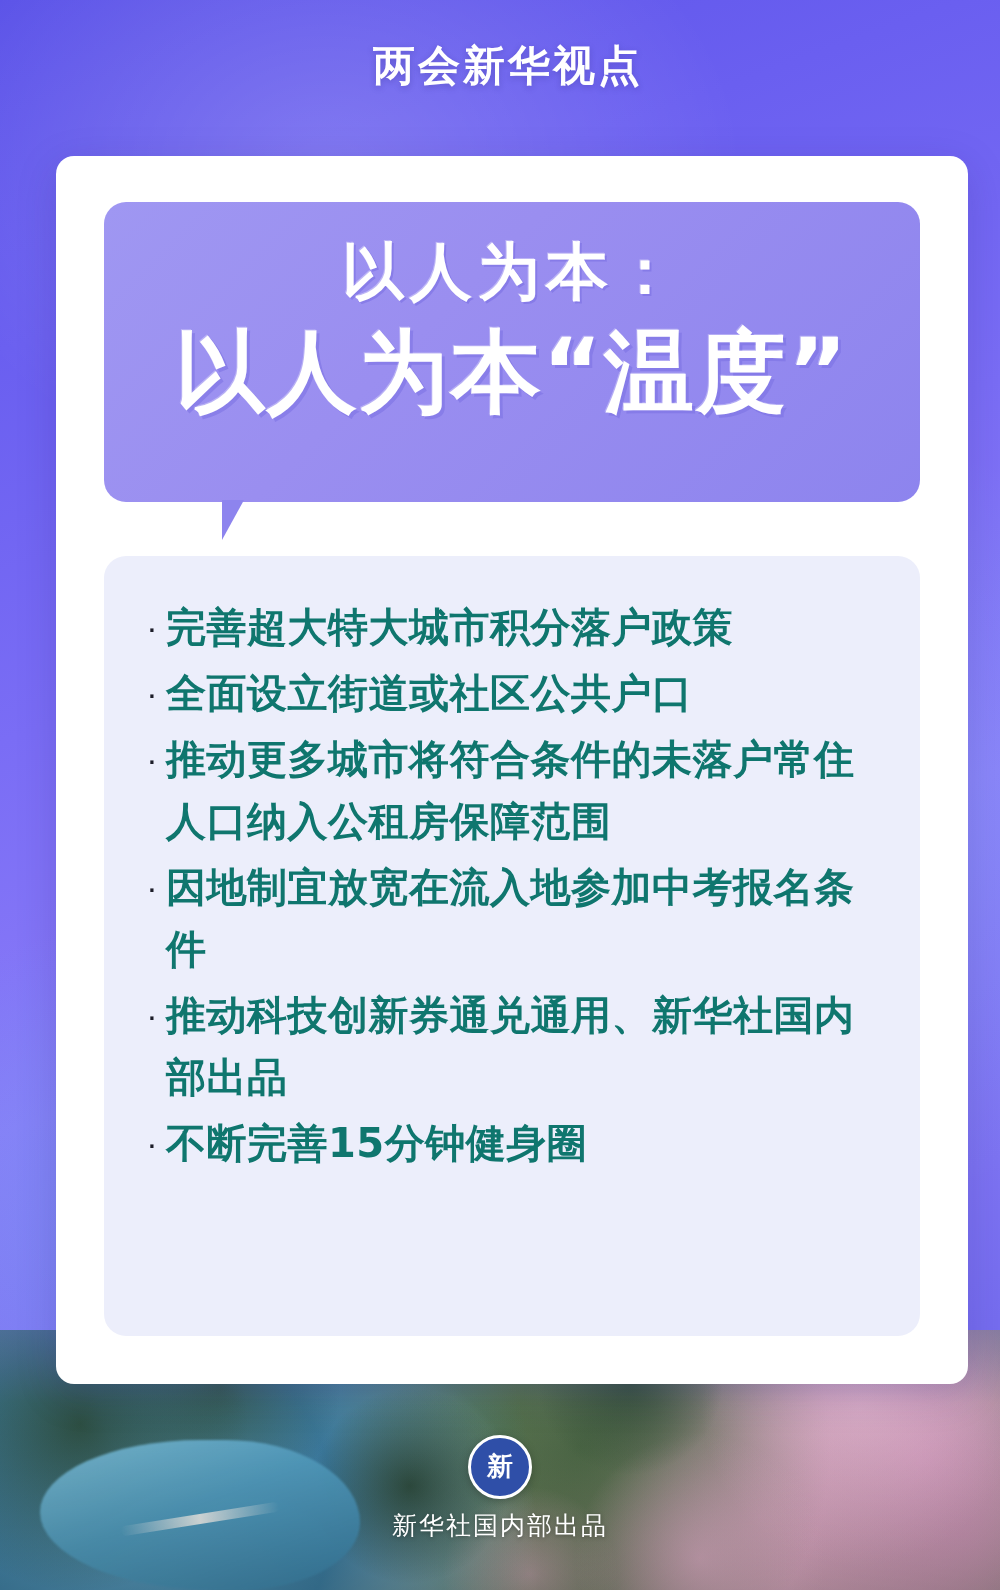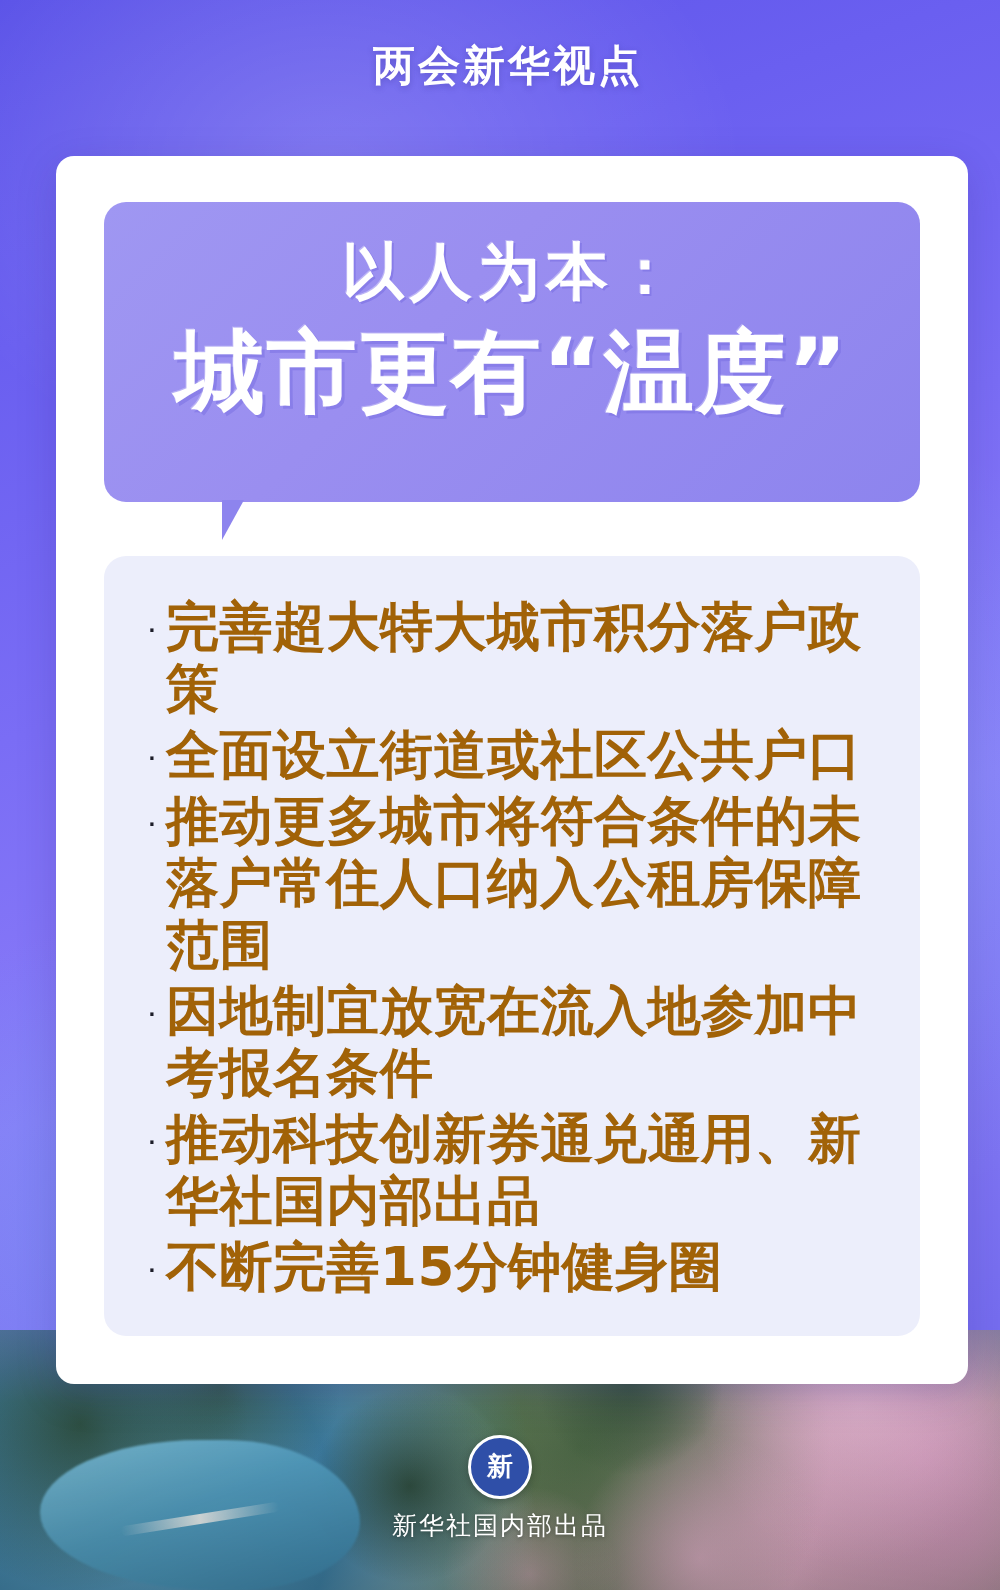--- a/index.html
+++ b/index.html
@@ -191,23 +191,23 @@
   .bullet-dot {
     flex: 0 0 auto;
     width: 28px;
     font-size: 34px;
     line-height: 62px;
     color: #1c1c28;
     text-align: center;
   }
   .bullet-text {
     flex: 1 1 auto;
-    font-size: 53px;
+    font-size: 40px;
     line-height: 62px;
-    color: #a16207;
+    color: #0f766e;
     font-weight: bold;
     letter-spacing: 0.5px;
     font-family: "DejaVu Sans", "Liberation Sans", sans-serif;
   }
 
   
   .footer {
     position: absolute;
     left: 0; bottom: 48px;
     width: 1000px;
@@ -256,21 +256,21 @@
     <div class="photo-bridge"></div>
     <div class="photo-shade"></div>
   </div>
 
   <div class="top-title">两会新华视点</div>
 
   <div class="card">
 
     <div class="bubble">
       <div class="headline-1">以人为本：</div>
-      <div class="headline-2">城市更有“温度”</div>
+      <div class="headline-2">以人为本“温度”</div>
     </div>
     <div class="bubble-tail"></div>
 
     <div class="list-panel">
       <div class="list">
 
         <div class="bullet-row">
           <div class="bullet-dot">·</div>
           <div class="bullet-text">完善超大特大城市积分落户政策</div>
         </div>

